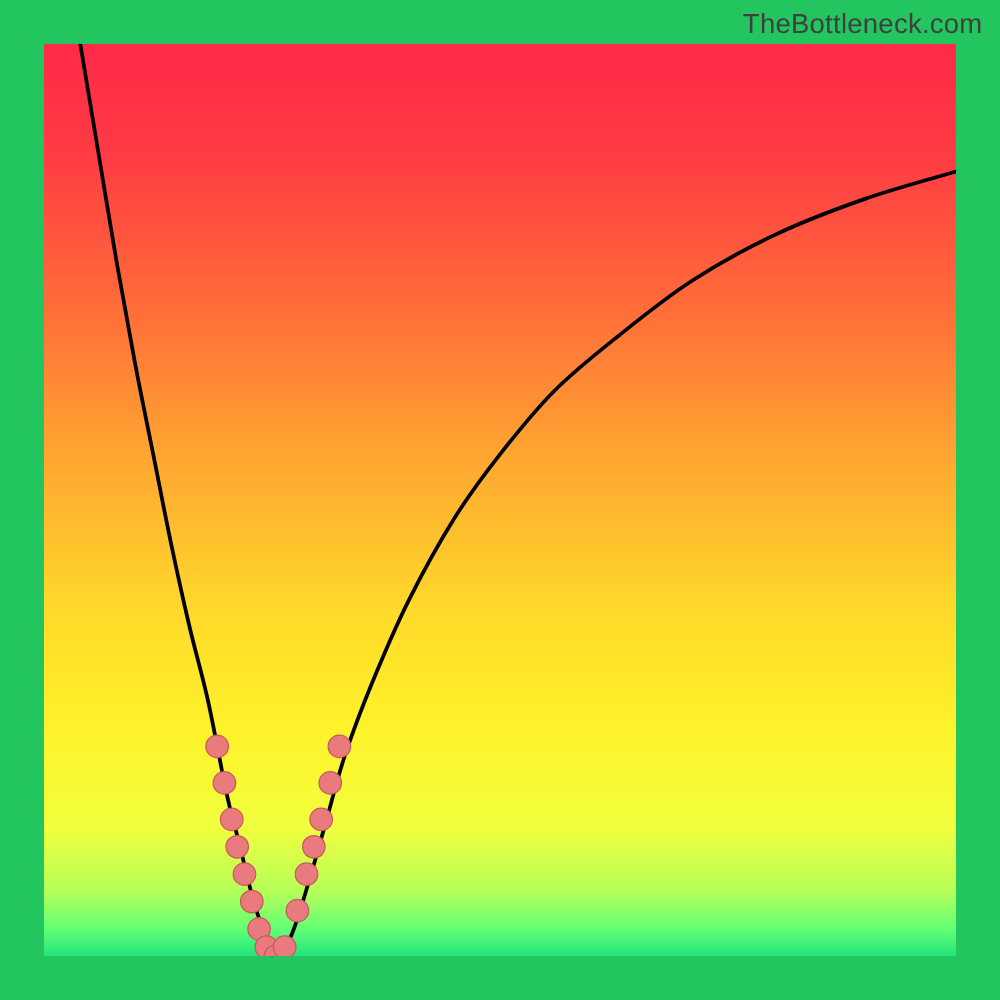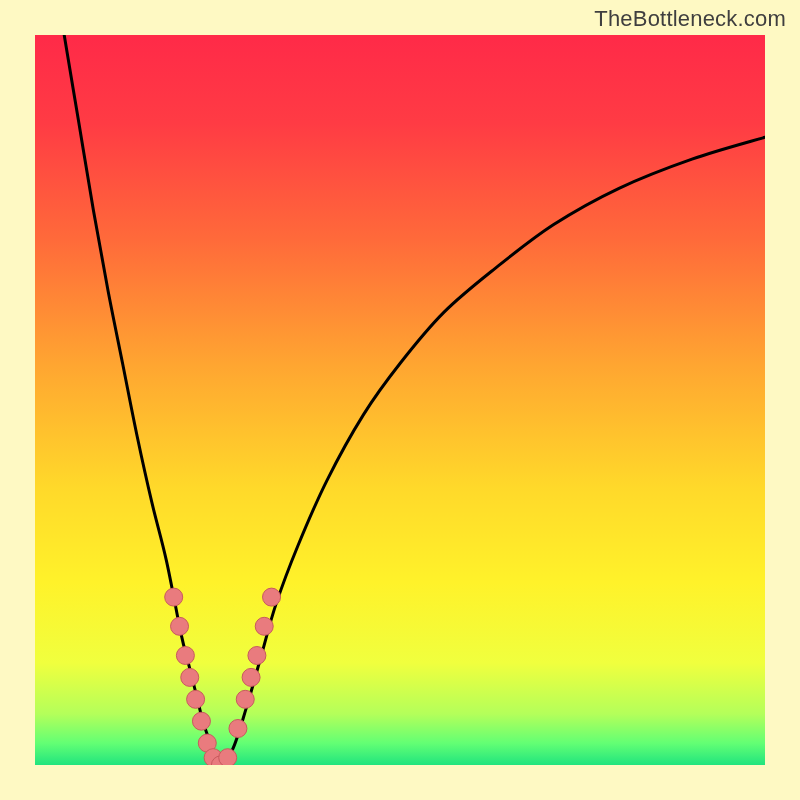--- a/index.html
+++ b/index.html
@@ -10,21 +10,21 @@
     overflow: hidden;
     background: #000;
     font-family: Arial, Helvetica, sans-serif;
   }
   .frame {
     position: absolute;
     top: 0;
     left: 0;
     width: 800px;
     height: 800px;
-    background: #fef9c3;
+    background: #22c55e;
   }
   .plot-area {
     position: absolute;
     top: 35px;
     left: 35px;
     width: 730px;
     height: 730px;
     overflow: hidden;
   }
   .gradient {

